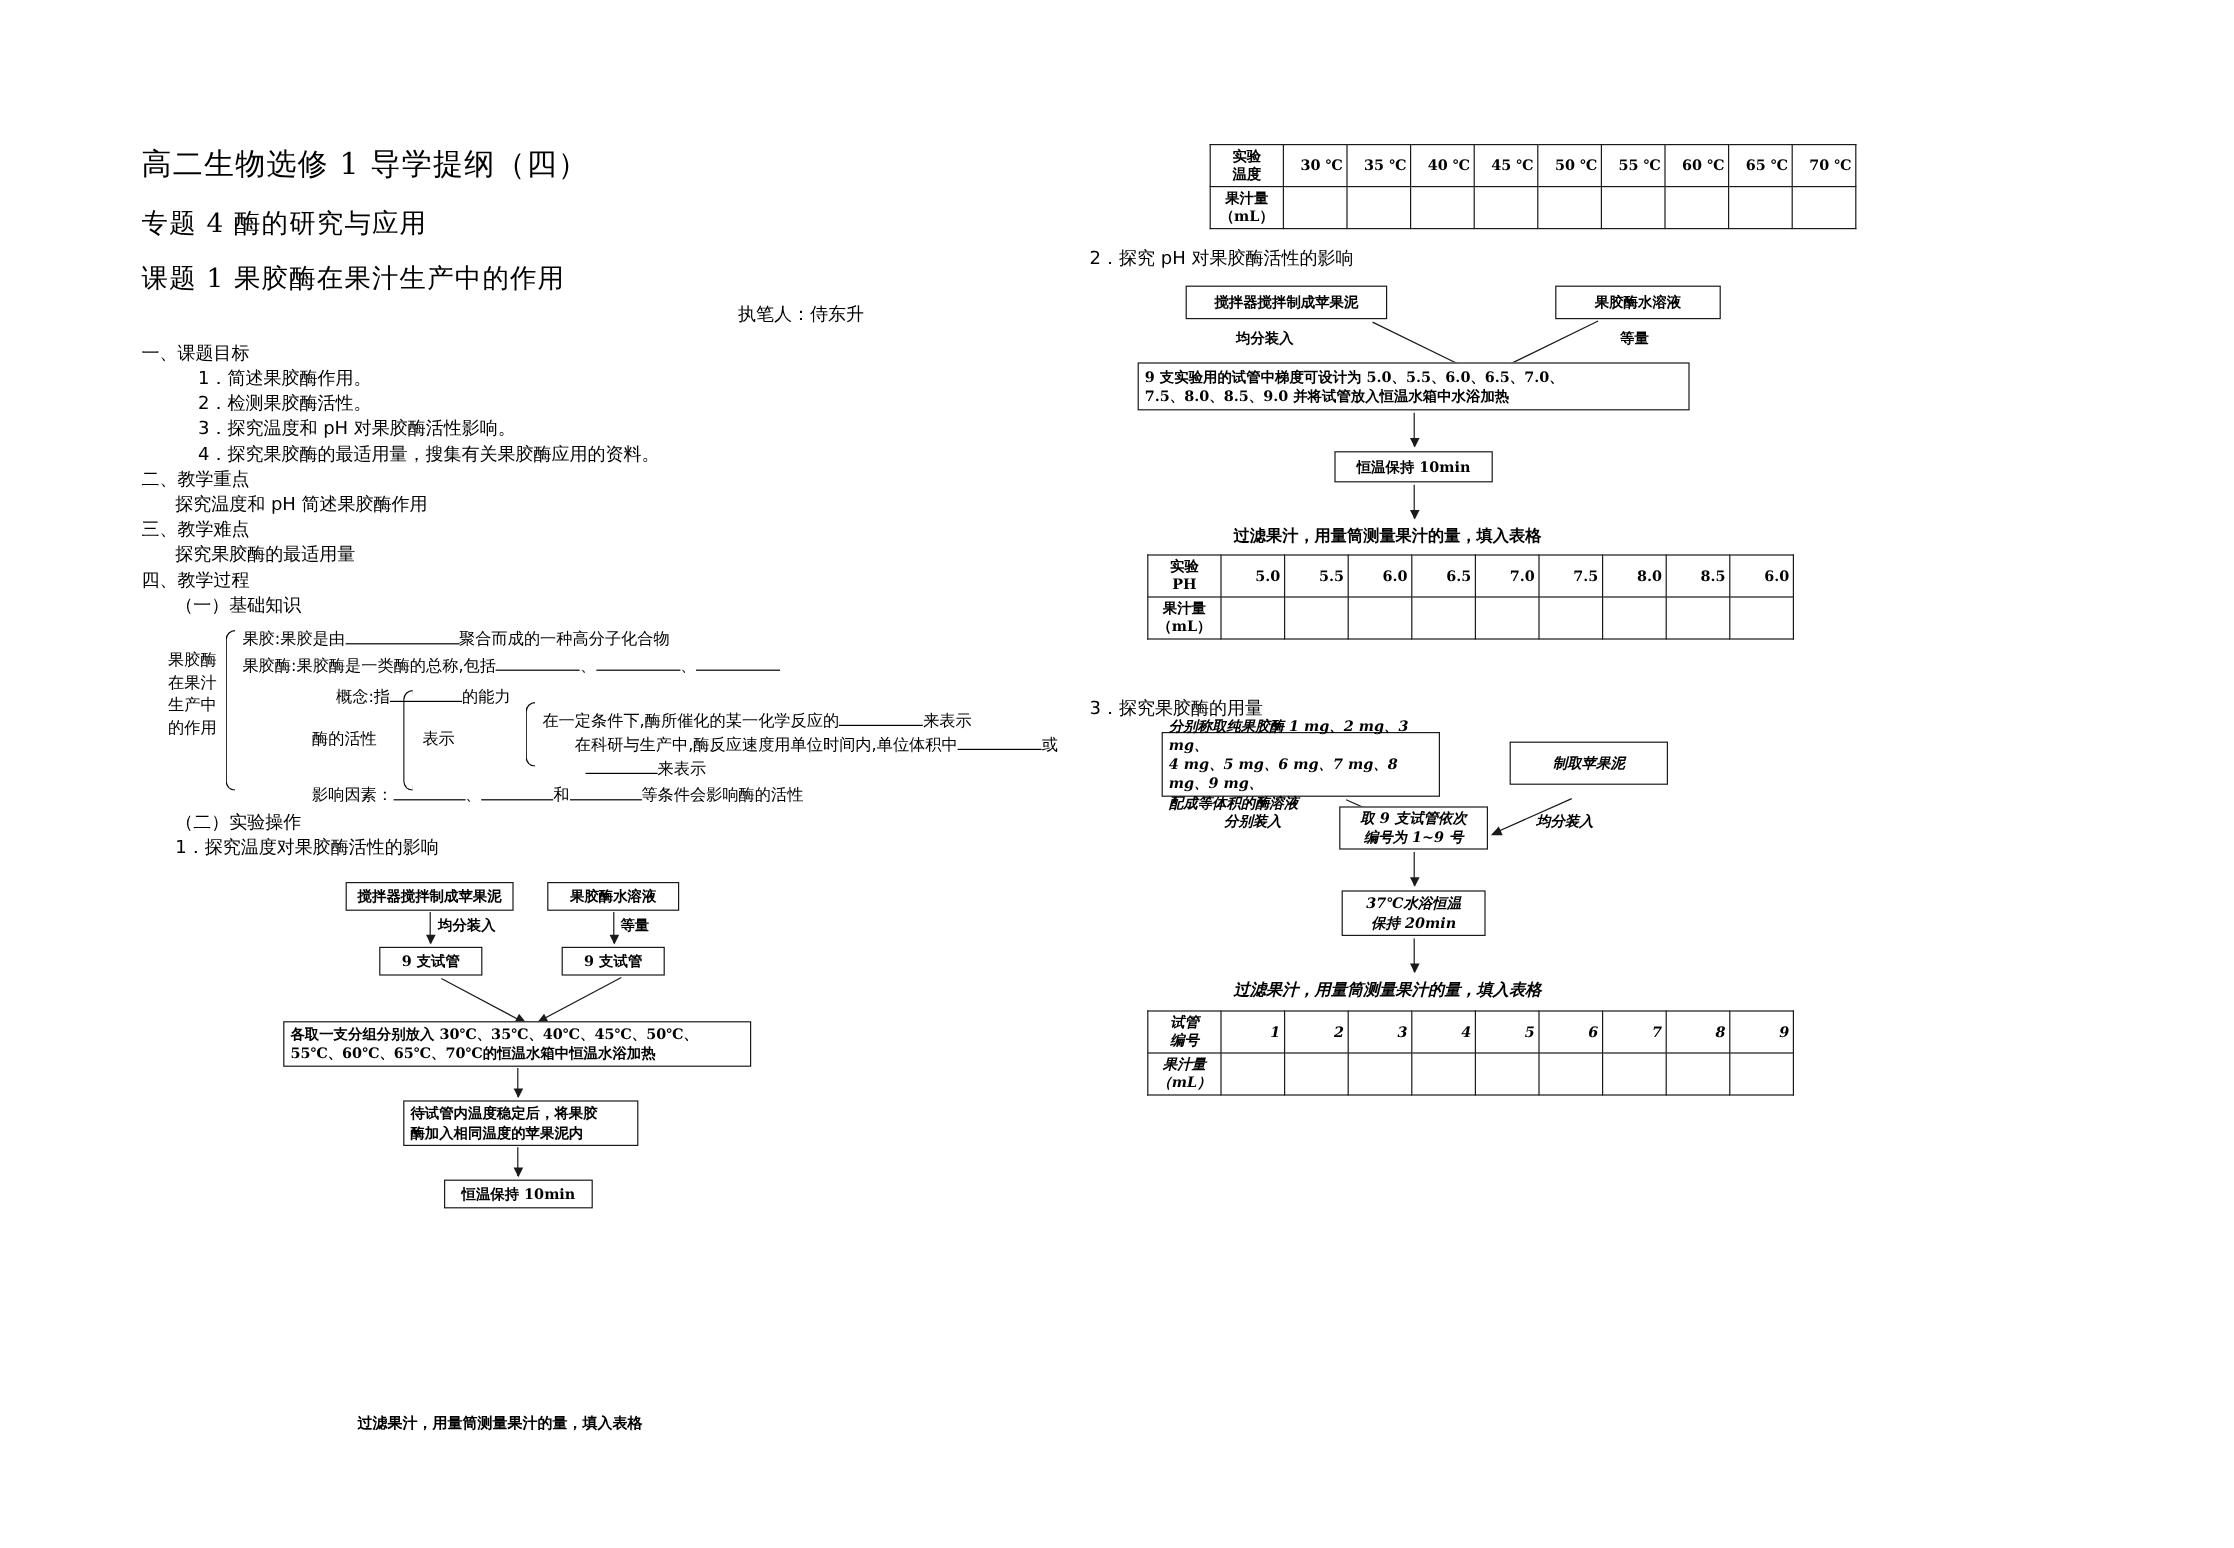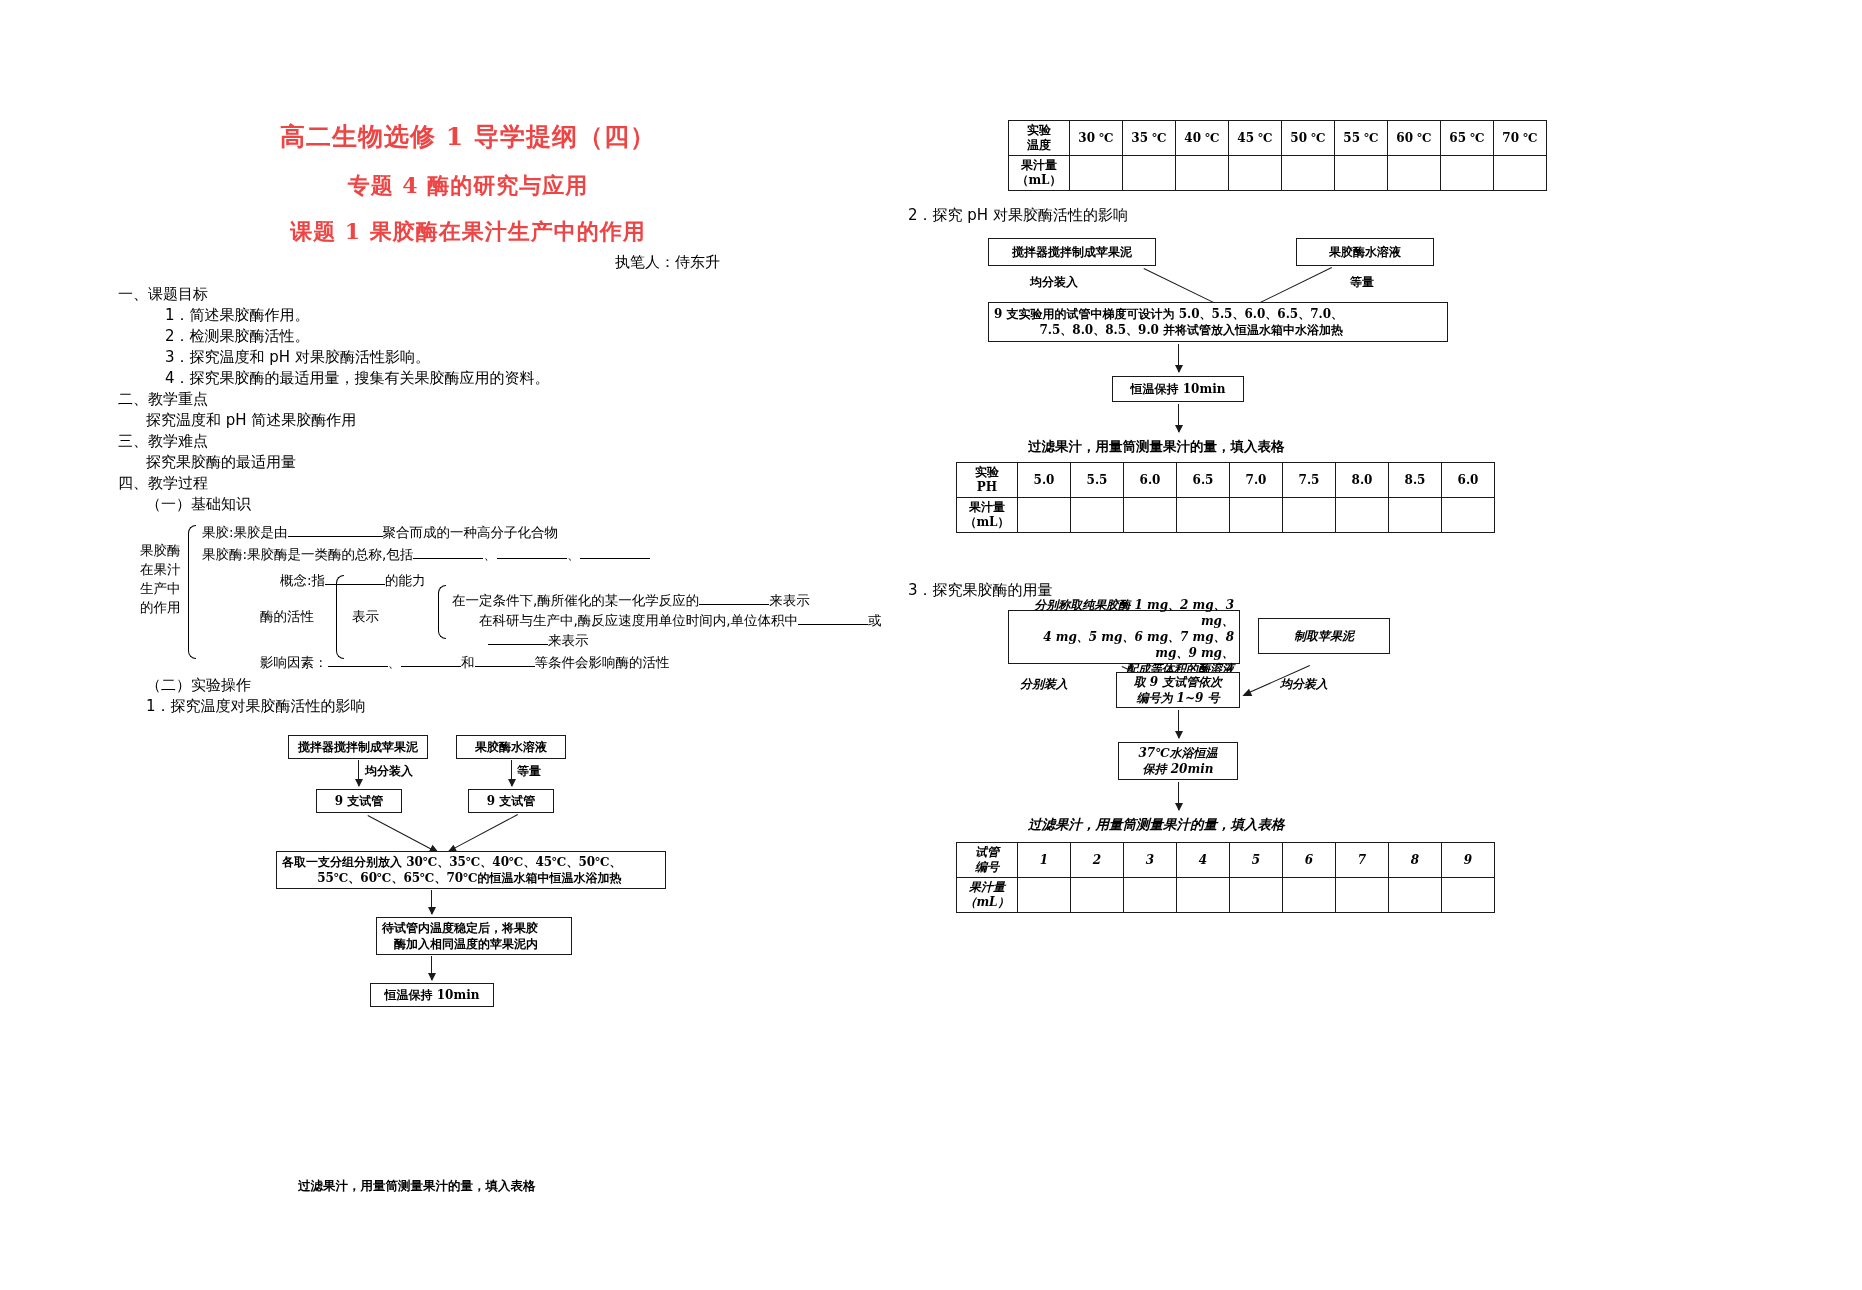--- a/index.html
+++ b/index.html
@@ -28,24 +28,24 @@
     width: 700px;
   }
   .col-right {
     position: absolute;
     left: 880px;
     top: 120px;
     width: 740px;
   }
   
   .title1, .title2, .title3 {
-    text-align: center;
-    font-weight: bold;
+    text-align: left;
+    font-weight: normal;
     font-family: "DejaVu Serif", "Liberation Serif", serif;
-    color: #ef4444;
+    color: #000000;
   }
   .title1 { font-size: 25px; letter-spacing: 1px; margin: 0 0 18px 0; }
   .title2 { font-size: 22px; letter-spacing: 1px; margin: 0 0 16px 0; }
   .title3 { font-size: 22px; letter-spacing: 1px; margin: 0 0 6px 0; }
   .byline {
     text-align: right;
     font-size: 15px;
     padding-right: 98px;
     margin-bottom: 12px;
     font-family: "DejaVu Sans", sans-serif;
@@ -116,21 +116,21 @@
     border: 1px solid #1a1a1a;
     box-sizing: border-box;
     display: flex;
     align-items: center;
     justify-content: center;
     text-align: center;
     line-height: 16px;
     padding: 2px 5px;
     background: #fff;
   }
-  .fbox.left-text { justify-content: flex-start; text-align: right; margin-left: 40px; }
+  .fbox.left-text { justify-content: flex-start; text-align: left; }
   .flabel {
     position: absolute;
     font-size: 12px;
     font-weight: bold;
     white-space: nowrap;
   }
   .varrow {
     position: absolute;
     width: 1px;
     background: #1a1a1a;
@@ -174,21 +174,21 @@
     font-weight: bold;
   }
   table.dt td {
     border: 1px solid #1a1a1a;
     text-align: center;
     vertical-align: middle;
     line-height: 15px;
     padding: 2px 3px;
   }
   table.dt td.hdr { width: 54px; }
-  table.dt td.cell { width: 46px; height: 19px; }
+  table.dt td.cell { width: 46px; height: 19px; text-align: right; }
   table.dt tr.tall td { height: 30px; }
   .sec-label {
     font-size: 15px;
     line-height: 21px;
     margin-left: 28px;
   }
 </style>
 </head>
 <body>
 

